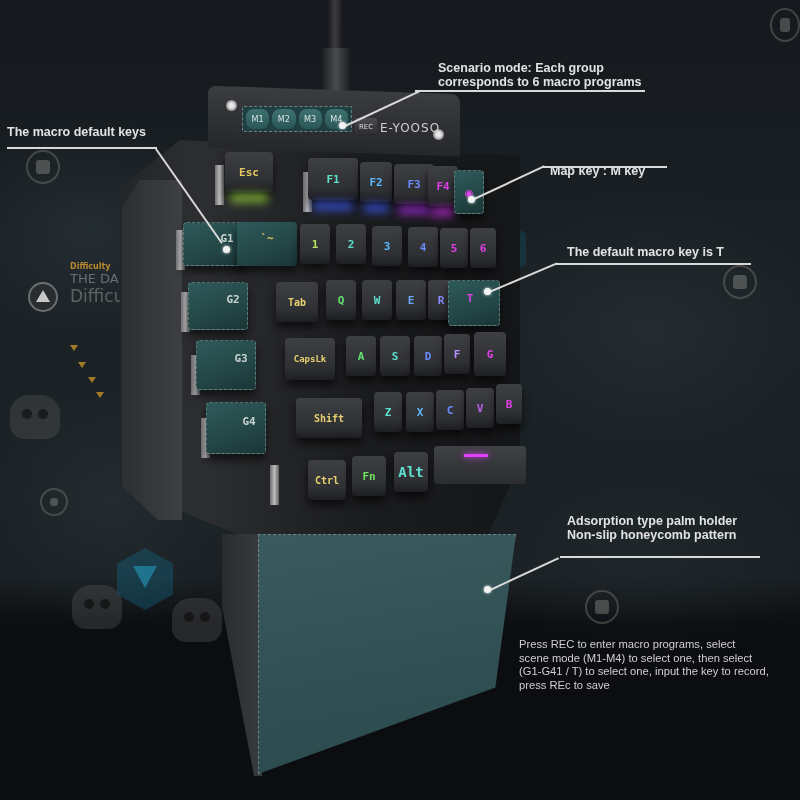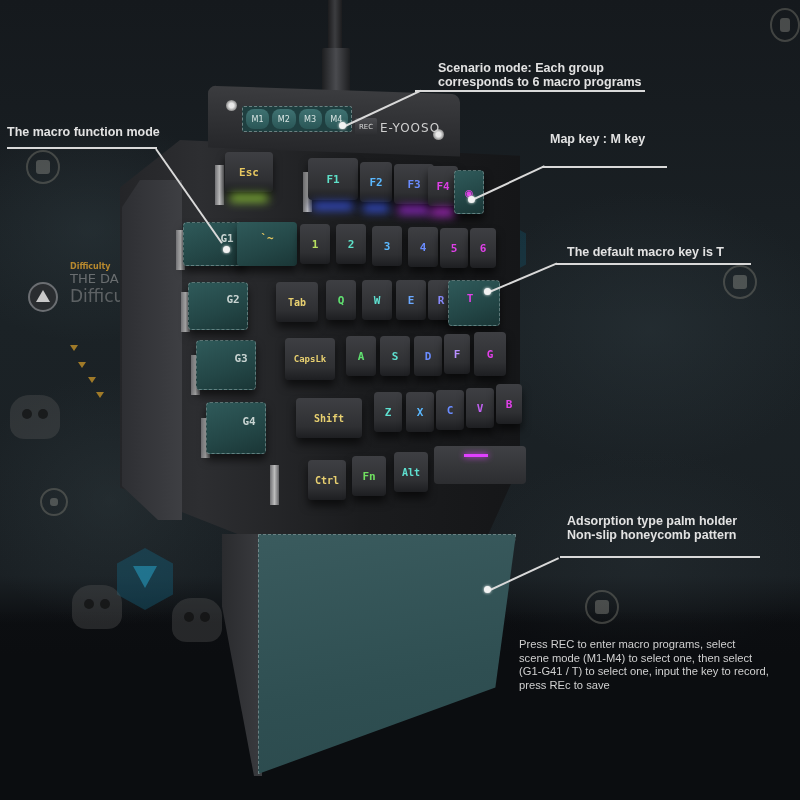--- a/index.html
+++ b/index.html
@@ -262,41 +262,41 @@
     <span style="color:#e040e8">B</span>
   </div>
 
 <div class="key" style="left:308px;top:460px;width:38px;height:40px">
     <span style="color:#e8d070;font-size:10px">Ctrl</span>
   </div>
 <div class="key" style="left:352px;top:456px;width:34px;height:40px">
     <span style="color:#70e060">Fn</span>
   </div>
 <div class="key" style="left:394px;top:452px;width:34px;height:40px">
-    <span style="color:#5ee0d0;font-size:10px">Alt</span>
+    <span style="color:#5ee0d0;font-size:14px">Alt</span>
   </div>
 <div class="space-bar">
     <div class="led"></div>
   </div>
 
 <div class="palm-side"></div>
 <div class="palm"></div>
 
 <div class="label" style="left:438px;top:61px;white-space:pre-line">Scenario mode: Each group
 corresponds to 6 macro programs</div>
 <div class="underline" style="left:415px;top:90px;width:230px"></div>
 <div class="callout-line" style="left:343px;top:126px;width:86px;transform:rotate(-25deg)"></div>
 <div class="dot" style="left:339px;top:122px"></div>
 
-<div class="label" style="left:7px;top:125px">The macro function mode</div>
+<div class="label" style="left:7px;top:125px">The macro default keys</div>
 <div class="underline" style="left:7px;top:147px;width:150px"></div>
 <div class="callout-line" style="left:156px;top:148px;width:115px;transform:rotate(55deg)"></div>
 <div class="dot" style="left:223px;top:246px"></div>
 
-<div class="label" style="left:550px;top:132px">Map key : M key</div>
+<div class="label" style="left:550px;top:164px">Map key : M key</div>
 <div class="underline" style="left:542px;top:166px;width:125px"></div>
 <div class="callout-line" style="left:472px;top:199px;width:80px;transform:rotate(-25deg)"></div>
 <div class="dot" style="left:468px;top:196px"></div>
 
 <div class="label" style="left:567px;top:245px">The default macro key is T</div>
 <div class="underline" style="left:556px;top:263px;width:195px"></div>
 <div class="callout-line" style="left:487px;top:292px;width:76px;transform:rotate(-23deg)"></div>
 <div class="dot" style="left:484px;top:288px"></div>
 
 <div class="label" style="left:567px;top:514px;white-space:pre-line">Adsorption type palm holder

